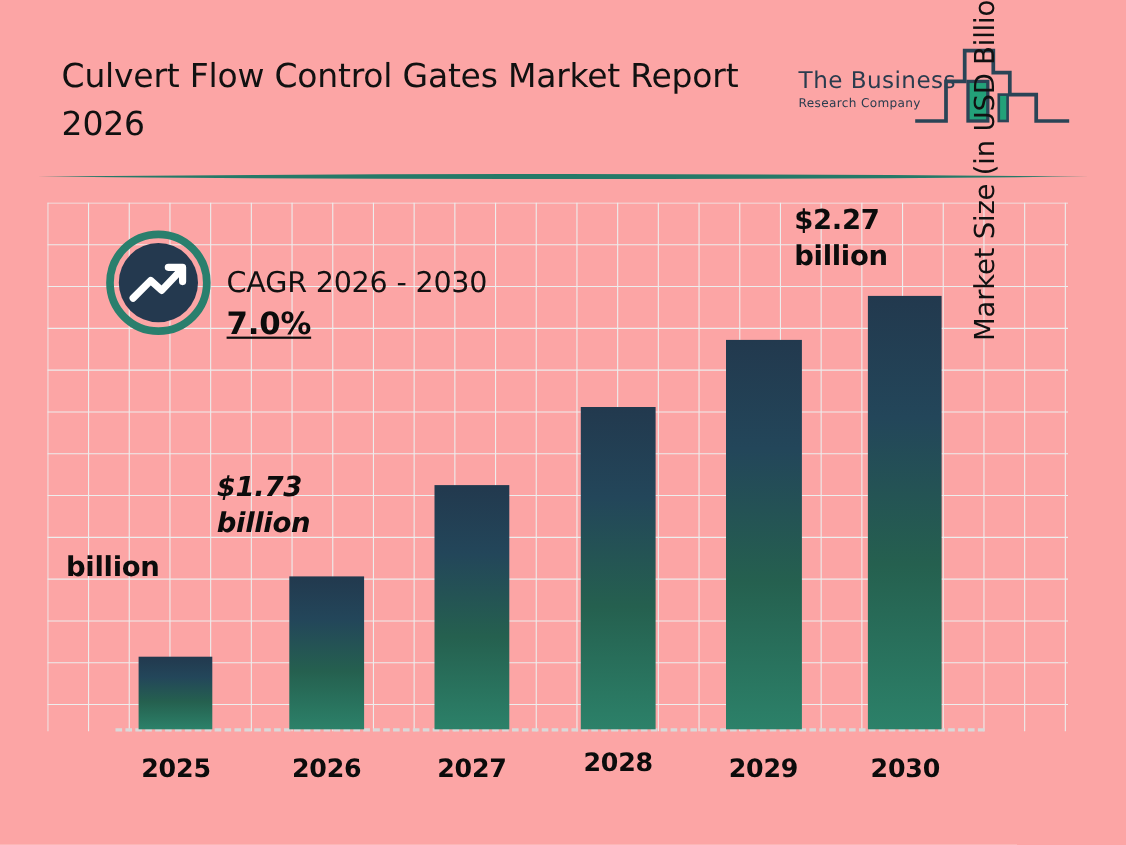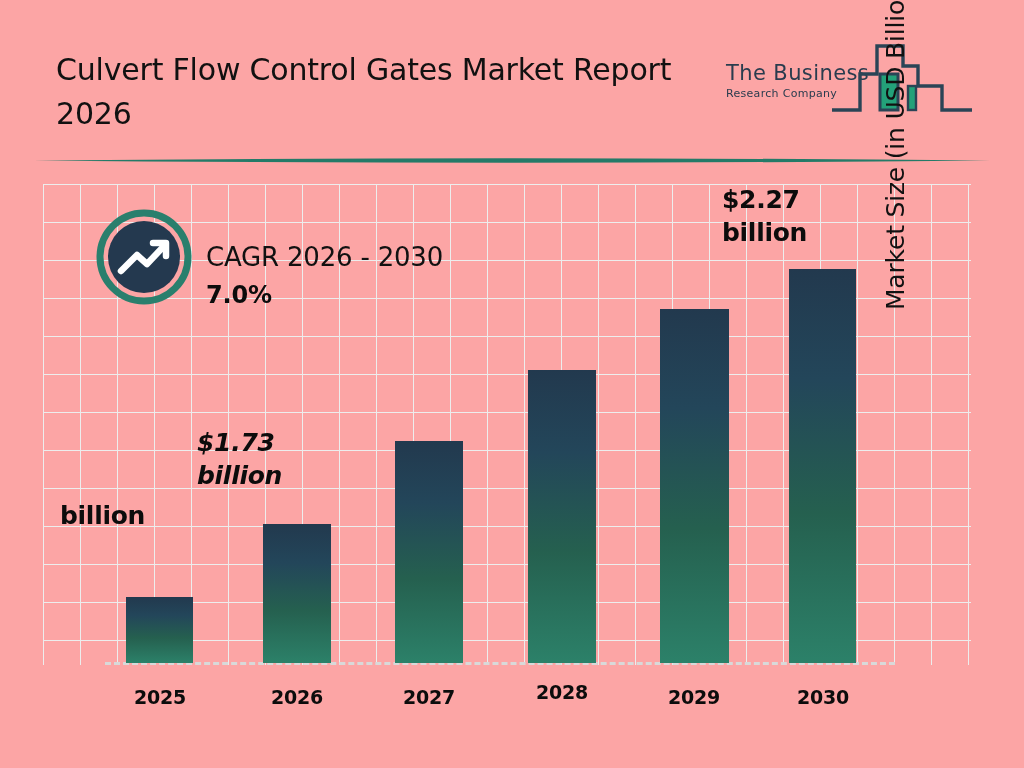--- a/index.html
+++ b/index.html
@@ -125,21 +125,21 @@
     font-size: 25px;
     font-weight: 700;
     color: #0c0c0c;
     line-height: 33px;
     letter-spacing: -0.3px;
   }
   .x-label {
     position: absolute;
     text-align: center;
     font-family: "DejaVu Sans", sans-serif;
-    font-size: 19px;
+    font-size: 23px;
     font-weight: 700;
     color: #0c0c0c;
     letter-spacing: -0.2px;
   }
 
   
   .baseline {
     position: absolute;
     left: 105px;
     top: 662px;
@@ -172,26 +172,27 @@
   .cagr-period {
     font-family: "DejaVu Sans", sans-serif;
     font-size: 26px;
     font-weight: 400;
     color: #111111;
     line-height: 34px;
     letter-spacing: -0.2px;
   }
   .cagr-value {
     font-family: "DejaVu Sans", sans-serif;
-    font-size: 24px;
+    font-size: 28px;
     font-weight: 700;
     color: #0c0c0c;
     line-height: 38px;
     letter-spacing: -0.2px;
     margin-top: 2px;
+    text-decoration: underline;
   }
 
   
   .y-axis-title {
     position: absolute;
     left: 881px;
     top: 270px;
     width: 390px;
     height: 40px;
     transform: rotate(-90deg);

